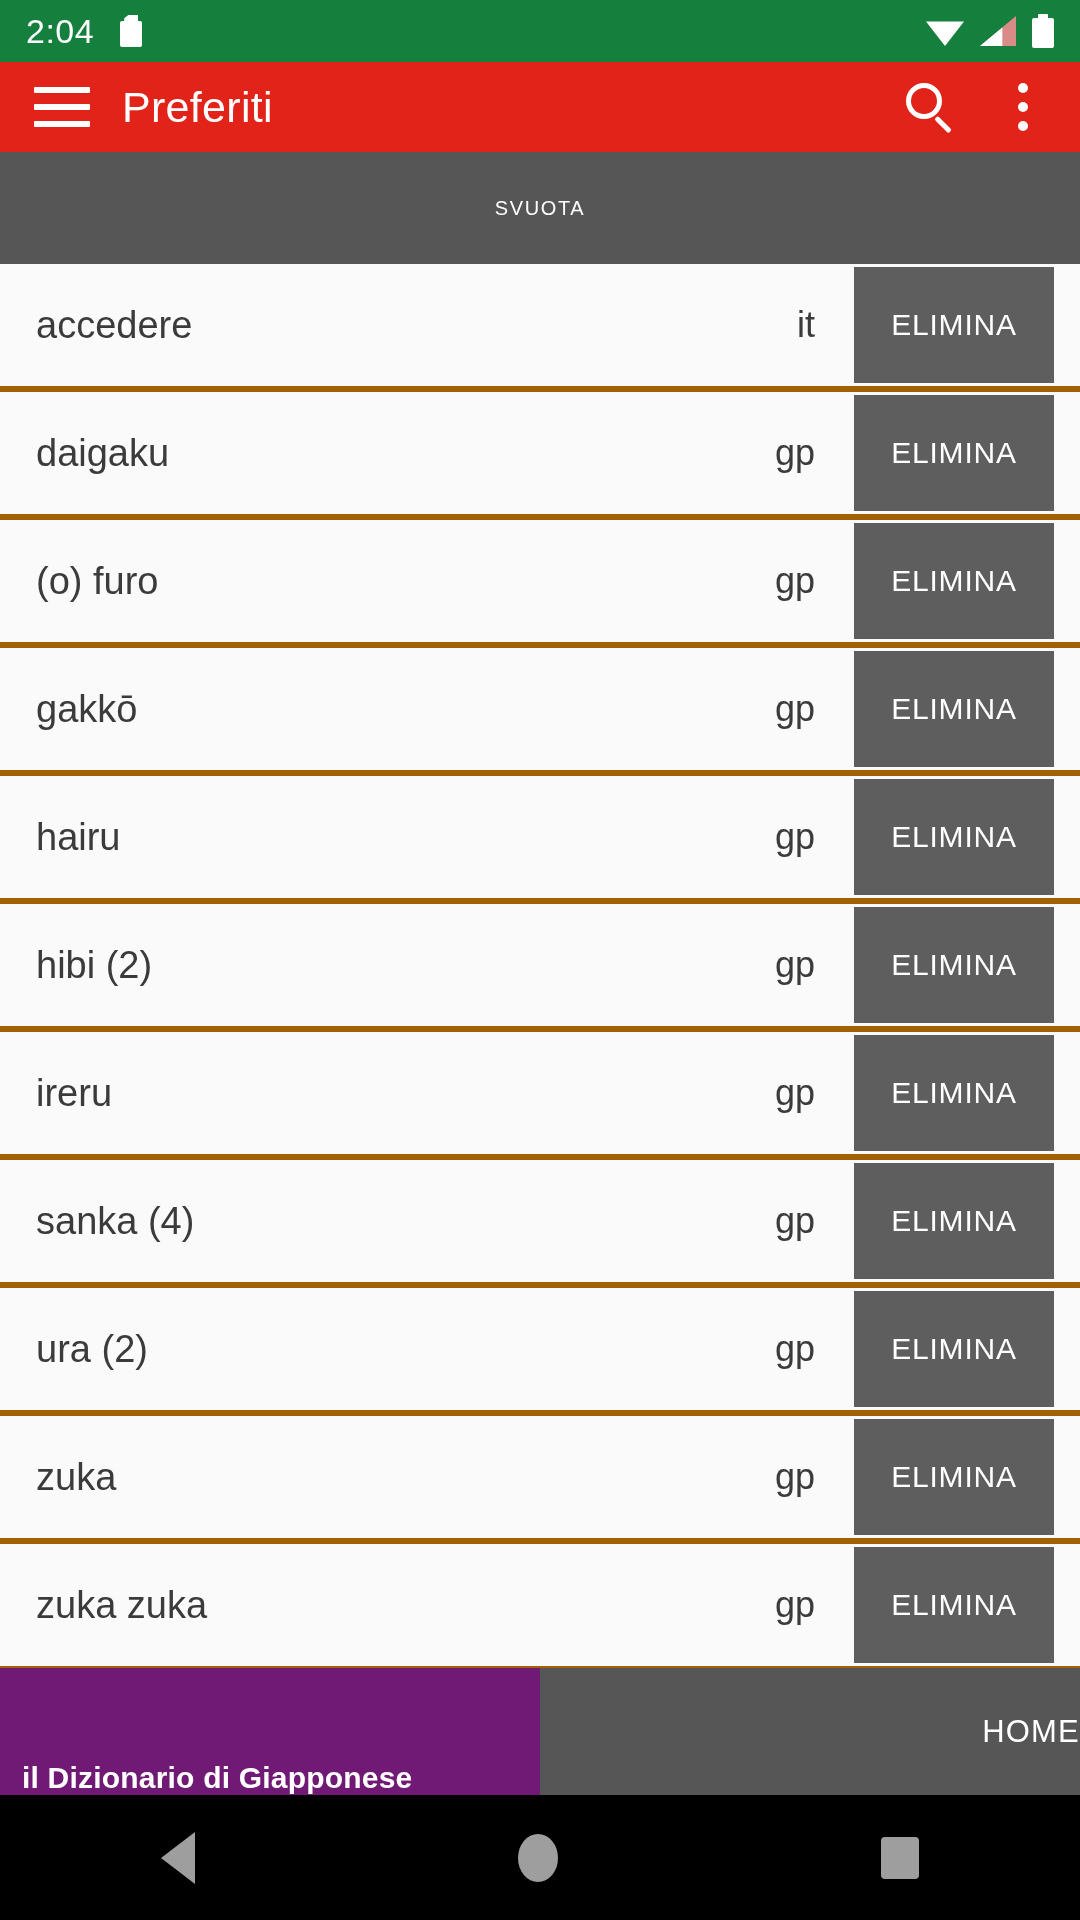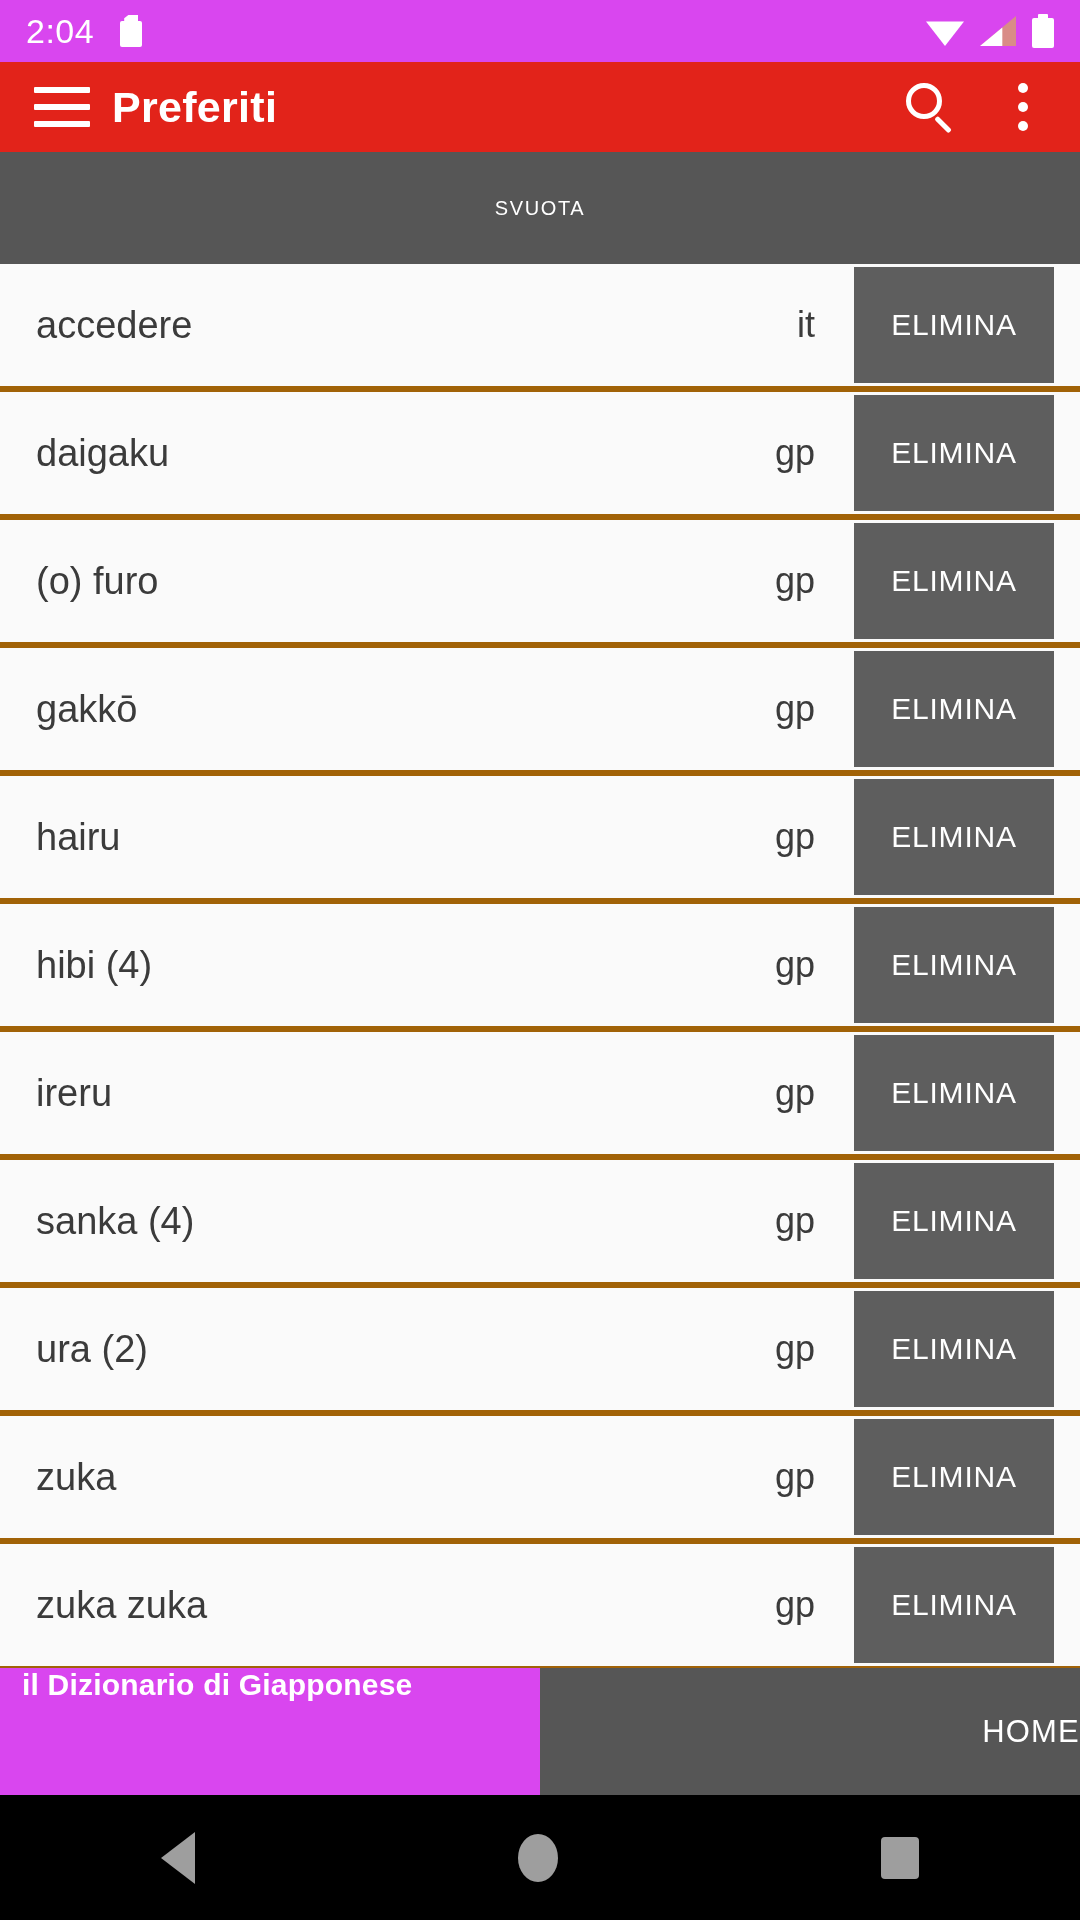--- a/index.html
+++ b/index.html
@@ -7,21 +7,21 @@
     width:1080px; height:1920px;
     background:#000;
     font-family:"Liberation Sans", sans-serif;
     overflow:hidden;
   }
   #screen { position:relative; width:1080px; height:1920px; background:#fafafa; }
 
   
   .status-bar{
     position:absolute; top:0; left:0; width:1080px; height:62px;
-    background:#d946ef; display:flex; align-items:center;
+    background:#15803d; display:flex; align-items:center;
   }
   .status-clock{
     color:#fff; font-size:34px; margin-left:26px; letter-spacing:.5px;
     font-family:"Liberation Sans", sans-serif;
   }
   .sd-icon{ margin-left:26px; width:22px; height:32px; position:relative; }
   .sd-icon .body{
     position:absolute; left:0; top:6px; width:22px; height:26px;
     background:#fff; border-radius:2px;
   }
@@ -58,21 +58,21 @@
   .app-bar{
     position:absolute; top:62px; left:0; width:1080px; height:90px;
     background:#e2231a; display:flex; align-items:center;
   }
   .menu-icon{
     width:56px; height:40px; margin-left:34px;
     display:flex; flex-direction:column; justify-content:space-between; cursor:pointer;
   }
   .menu-icon span{ display:block; height:6px; background:#fff; border-radius:1px; }
   .app-title{
-    color:#fff; font-size:43px; margin-left:22px; font-weight:700; letter-spacing:.3px;
+    color:#fff; font-size:43px; margin-left:32px; font-weight:400; letter-spacing:.3px;
   }
   .appbar-actions{ margin-left:auto; display:flex; align-items:center; }
   .search-icon{
     position:relative; width:52px; height:52px; margin-right:62px; cursor:pointer;
   }
   .search-icon .ring{
     position:absolute; left:2px; top:2px; width:36px; height:36px;
     border:5px solid #fff; border-radius:50%;
   }
   .search-icon .handle{
@@ -121,21 +121,21 @@
   }
   .row-delete span{
     color:#fff; font-size:30px; letter-spacing:.8px;
   }
 
   
   .bottom-bar{
     position:absolute; top:1668px; left:0; width:1080px; height:127px; display:flex;
   }
   .brand-btn{
-    width:540px; background:#d946ef; display:flex; align-items:flex-start; cursor:pointer;
+    width:540px; background:#701a75; display:flex; align-items:flex-end; cursor:pointer;
   }
   .brand-btn span{
     color:#fff; font-size:30px; font-weight:bold; margin-left:22px; letter-spacing:.2px;
   }
   .home-btn{
     width:540px; background:#565656; display:flex; align-items:center; justify-content:flex-end;
     cursor:pointer;
   }
   .home-btn span{ color:#fff; font-size:31px; letter-spacing:1.2px; }
 
@@ -234,21 +234,21 @@
         </div>
       </div>
       <div class="row">
         <div class="row-word">hairu</div>
         <div class="row-lang">gp</div>
         <div class="row-delete">
           <span>ELIMINA</span>
         </div>
       </div>
       <div class="row">
-        <div class="row-word">hibi (4)</div>
+        <div class="row-word">hibi (2)</div>
         <div class="row-lang">gp</div>
         <div class="row-delete">
           <span>ELIMINA</span>
         </div>
       </div>
       <div class="row">
         <div class="row-word">ireru</div>
         <div class="row-lang">gp</div>
         <div class="row-delete">
           <span>ELIMINA</span>

